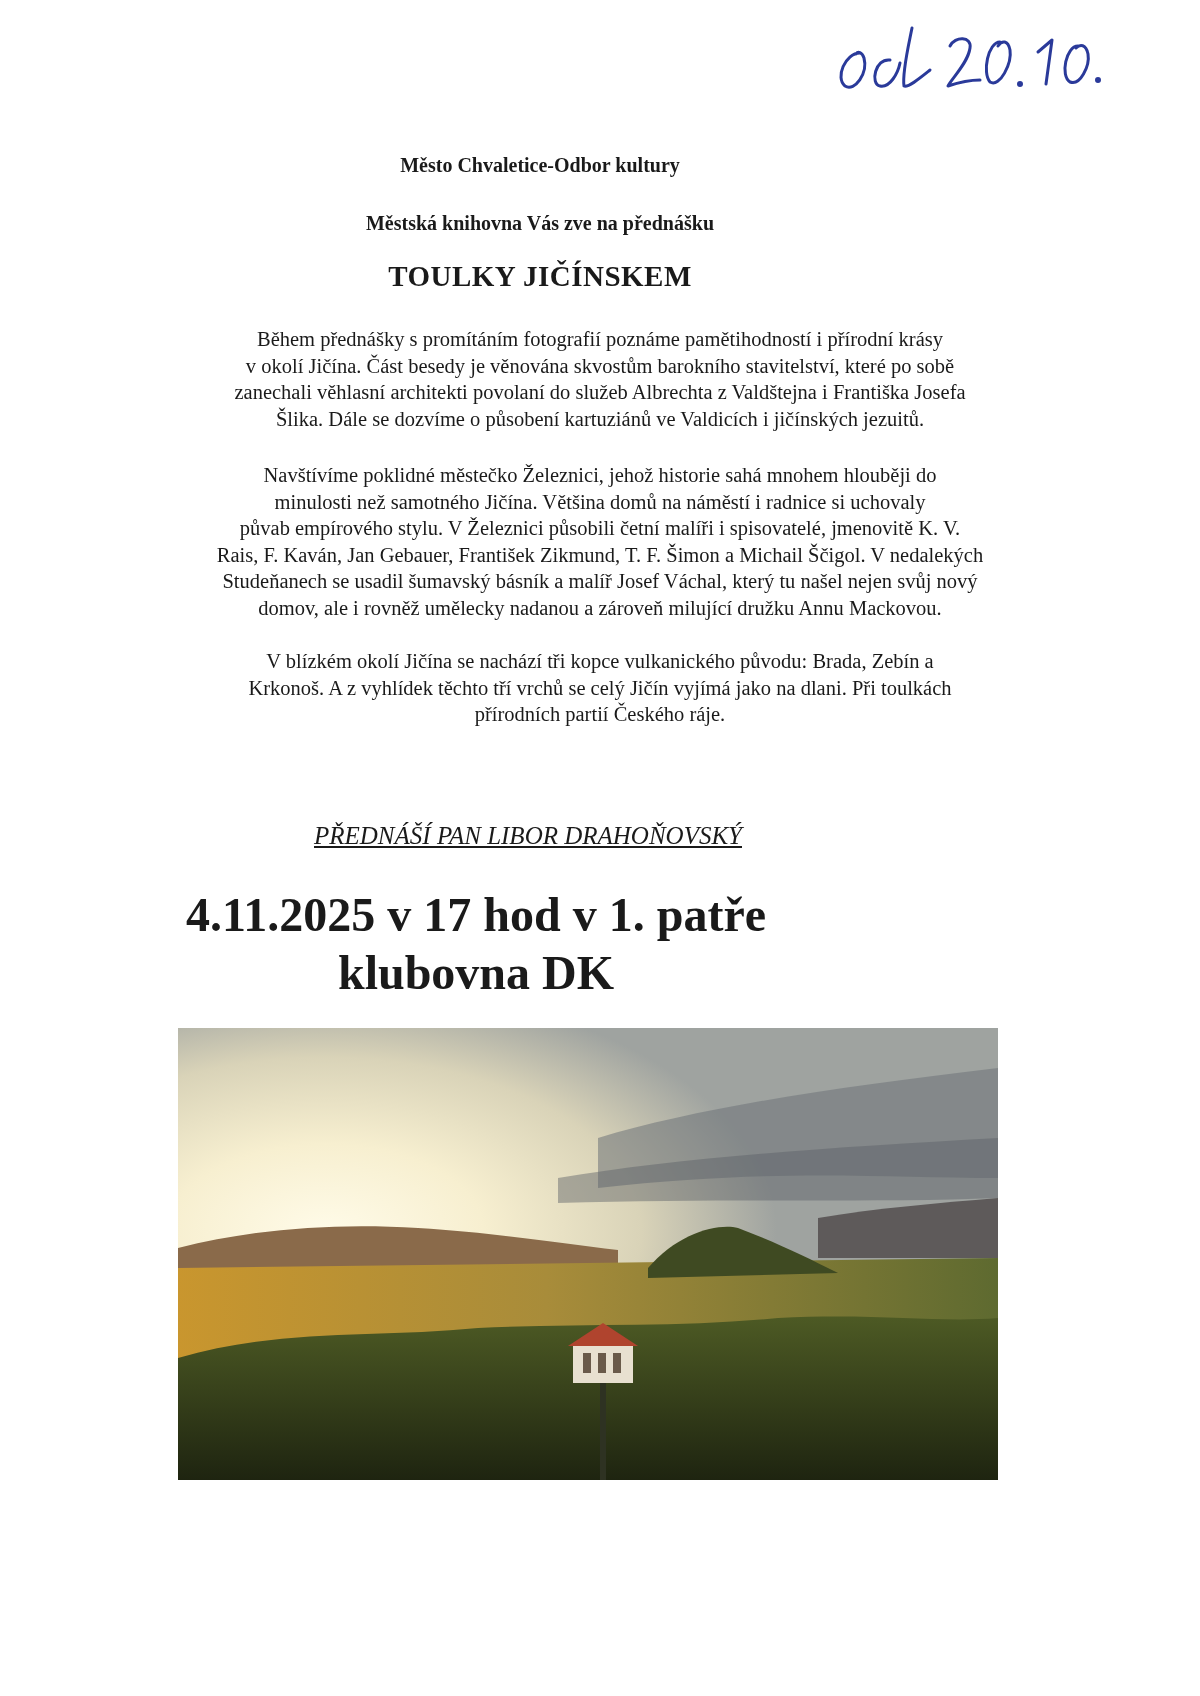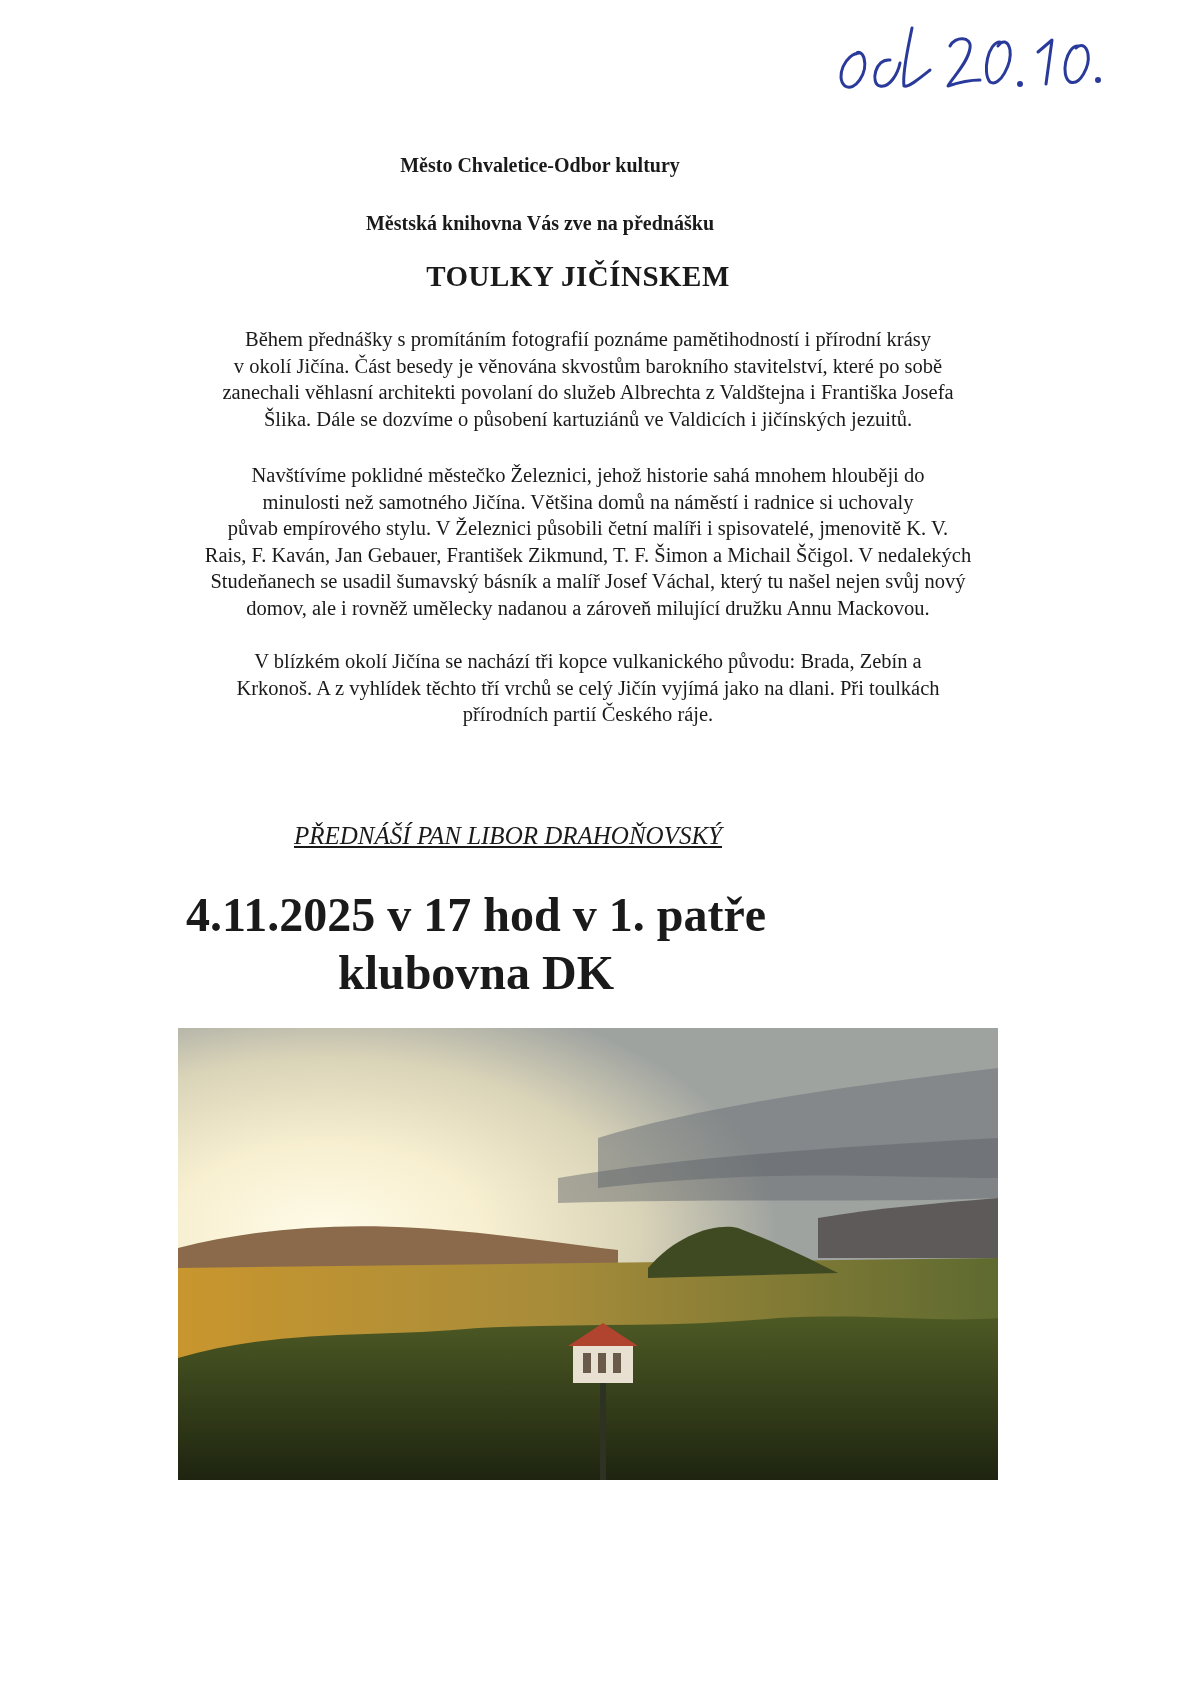--- a/index.html
+++ b/index.html
@@ -3,28 +3,28 @@
 <meta charset="utf-8">
 <style>
   html, body { margin:0; padding:0; }
   body { width:1200px; height:1696px; background:#ffffff; position:relative; overflow:hidden;
          font-family:"Liberation Serif", "DejaVu Serif", serif; color:#1a1a1a; }
   .handwritten { position:absolute; left:820px; top:18px; width:320px; height:80px; }
   .handwritten svg { width:100%; height:100%; }
   .hdr { position:absolute; left:0; width:1080px; text-align:center; font-weight:bold; }
   .org { top:154px; font-size:20px; }
   .invite { top:212px; font-size:20px; }
-  .title { top:260px; font-size:29px; letter-spacing:0.5px;margin-left:38px; }
-  .para { position:absolute; left:148px; width:880px; text-align:center; font-size:20.5px; line-height:26.5px; }
+  .title { top:260px; font-size:29px; letter-spacing:0.5px; }
+  .para { position:absolute; left:160px; width:880px; text-align:center; font-size:20.5px; line-height:26.5px; }
   .p1 { top:326px; }
   .p2 { top:462px; }
   .p3 { top:648px; }
   .para .line { display:block; white-space:nowrap; }
   .lecturer { position:absolute; left:0; width:1016px; top:822px; text-align:center;
-              font-style:italic; text-decoration:underline; font-size:25px; }
+              font-style:italic; text-decoration:underline; font-size:25px;padding-left:20px; }
   .datetime { position:absolute; left:0; width:952px; top:886px; text-align:center;
               font-weight:bold; font-size:48px; line-height:58px; }
   .photo { position:absolute; left:178px; top:1028px; width:820px; height:452px; overflow:hidden; }
   .photo svg { width:100%; height:100%; display:block; }
 </style>
 </head>
 <body>
 
 <div class="handwritten">
   <svg viewBox="0 0 320 80">

